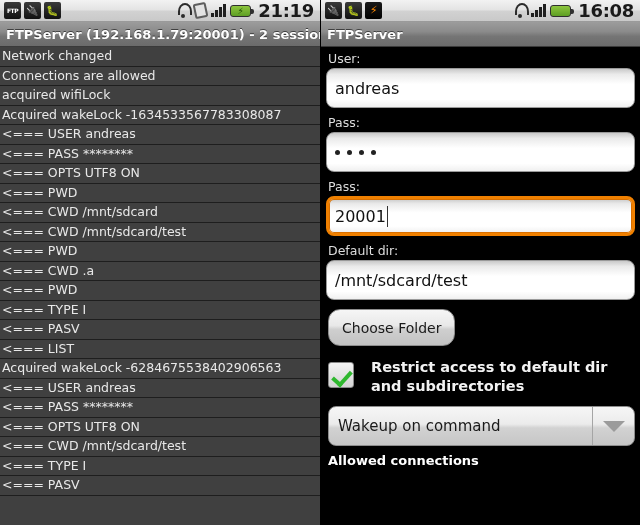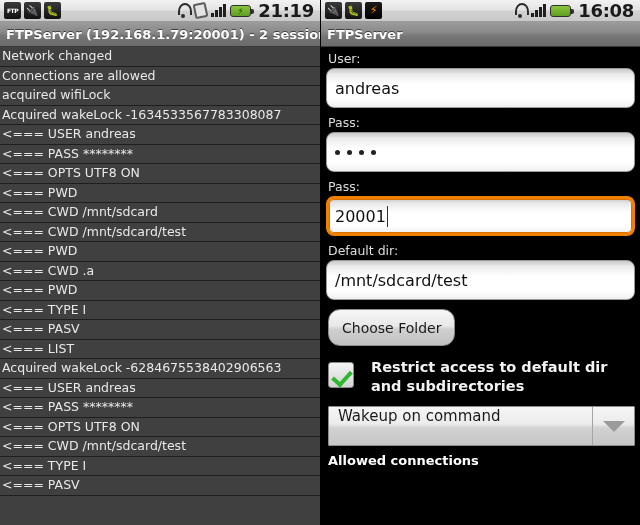--- a/index.html
+++ b/index.html
@@ -227,25 +227,25 @@
   }
   .checklabel {
     color: #f2f2f2;
     font-size: 14.5px;
     line-height: 19px;
     font-weight: bold;
   }
 
   .spinner {
     height: 40px;
-    border-radius: 1px;
+    border-radius: 8px;
     border: 1px solid #8d8d8d;
     background: linear-gradient(to bottom, #f6f6f6 0%, #ebebeb 45%, #d2d2d2 55%, #c6c6c6 100%);
     display: flex;
-    align-items: flex-start;
+    align-items: center;
     margin: 0 0 6px 2px;
     overflow: hidden;
   }
   .spinner .sel {
     flex: 1;
     padding-left: 9px;
     color: #1a1a1a;
     font-size: 15px;
   }
   .spinner .arrowbox {

